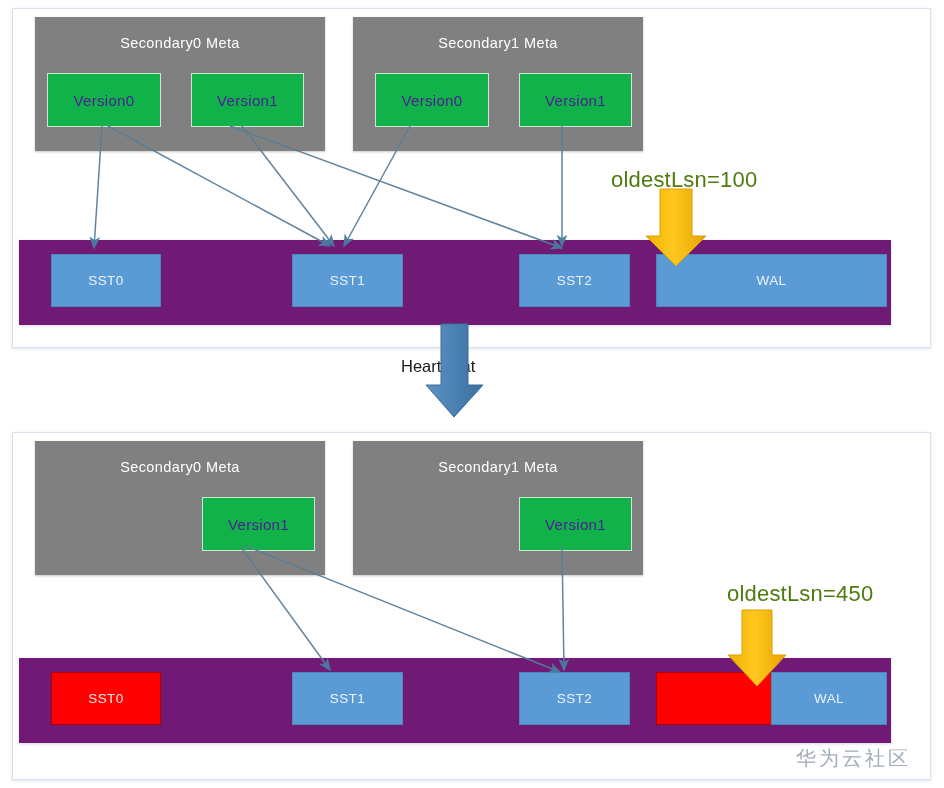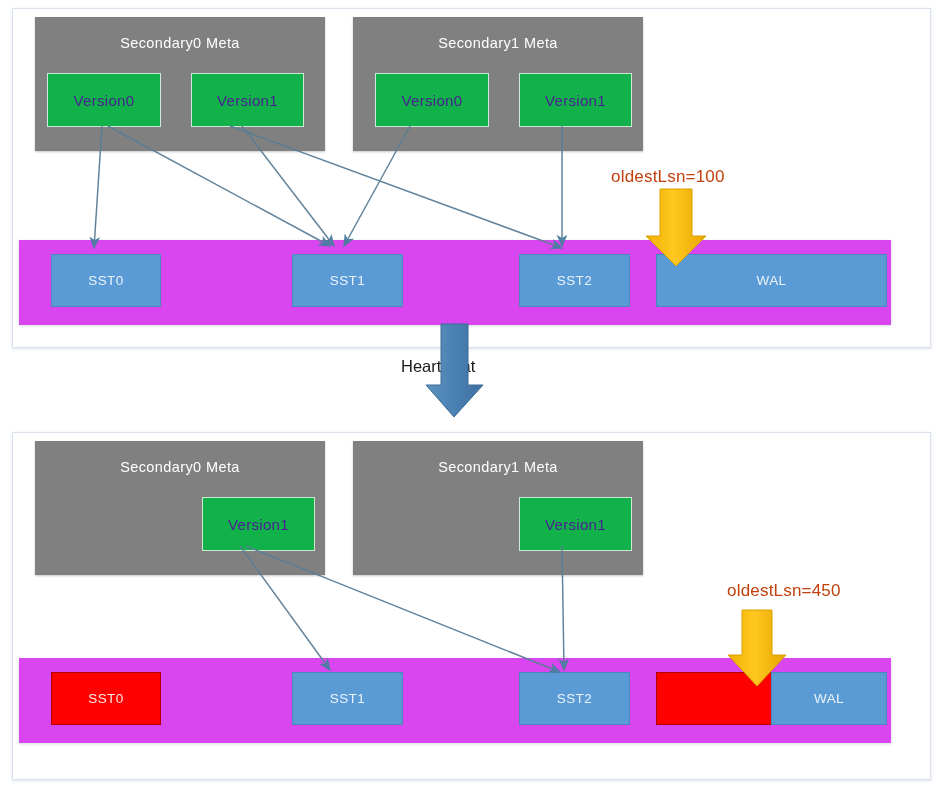--- a/index.html
+++ b/index.html
@@ -57,21 +57,21 @@
     align-items: center;
     justify-content: center;
     color: #4c1d95;
     font-size: 15px;
     letter-spacing: 0.3px;
   }
 
   
   .storage-band {
     position: absolute;
-    background: #d946ef;
+    background: #701a75;
     box-sizing: border-box;
     box-shadow: 0 1px 3px rgba(120,140,165,0.3);
   }
 
   
   .blk {
     position: absolute;
     box-sizing: border-box;
     display: flex;
     align-items: center;
@@ -86,22 +86,22 @@
   }
   .blk-red {
     background: #ff0000;
     border: 1px solid #b00000;
     color: #ffe9e9;
   }
 
   
   .lsn-label {
     position: absolute;
-    font-size: 17px;
-    color: #c2410c;
+    font-size: 22px;
+    color: #4d7c0f;
     white-space: nowrap;
     letter-spacing: 0.2px;
   }
   .hb-label {
     position: absolute;
     font-size: 16.5px;
     color: #1a1a1a;
     white-space: nowrap;
   }
   .watermark {
@@ -167,20 +167,21 @@
 
     <div class="storage-band" style="left:6px; top:225px; width:872px; height:85px;">
       <div class="blk blk-red" style="left:32px; top:14px; width:110px; height:53px;">SST0</div>
       <div class="blk blk-blue" style="left:273px; top:14px; width:111px; height:53px;">SST1</div>
       <div class="blk blk-blue" style="left:500px; top:14px; width:111px; height:53px;">SST2</div>
 
       <div class="blk blk-red" style="left:637px; top:14px; width:116px; height:53px;"></div>
       <div class="blk blk-blue" style="left:752px; top:14px; width:116px; height:53px;">WAL</div>
     </div>
 
+    <div class="watermark" style="left:783px; top:312px;">华为云社区</div>
   </div>
 
   <svg class="overlay" viewBox="0 0 944 788">
     <defs>
       <marker id="ah" markerWidth="9" markerHeight="9" refX="7.5" refY="4.2" orient="auto" markerUnits="strokeWidth">
         <path d="M0,0.6 L8.5,4.2 L0,7.8 L2.2,4.2 Z" fill="#4a7da0"></path>
       </marker>
       <linearGradient id="yellowGrad" x1="0" y1="0" x2="1" y2="0">
         <stop offset="0%" stop-color="#f0b000"></stop>
         <stop offset="45%" stop-color="#ffc820"></stop>

